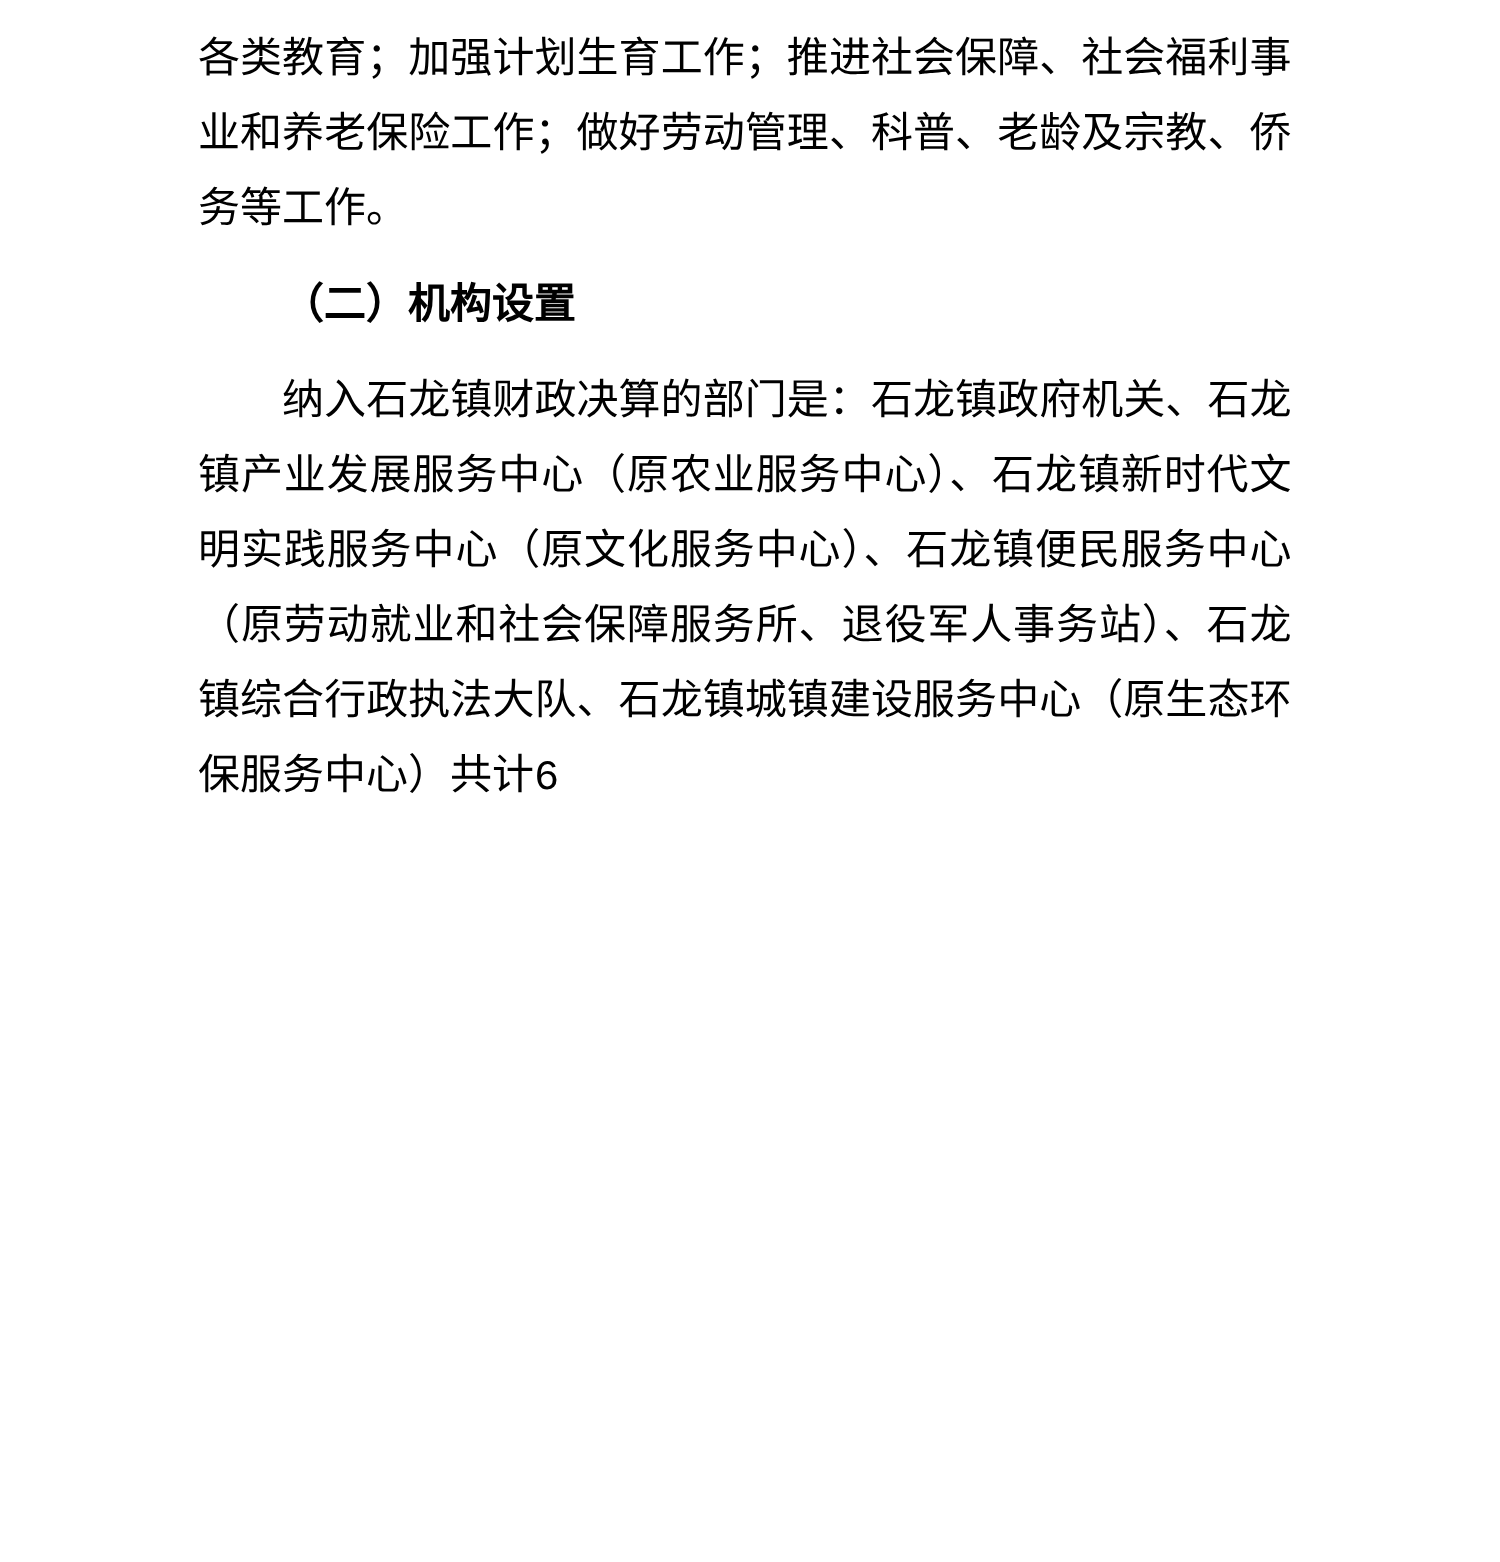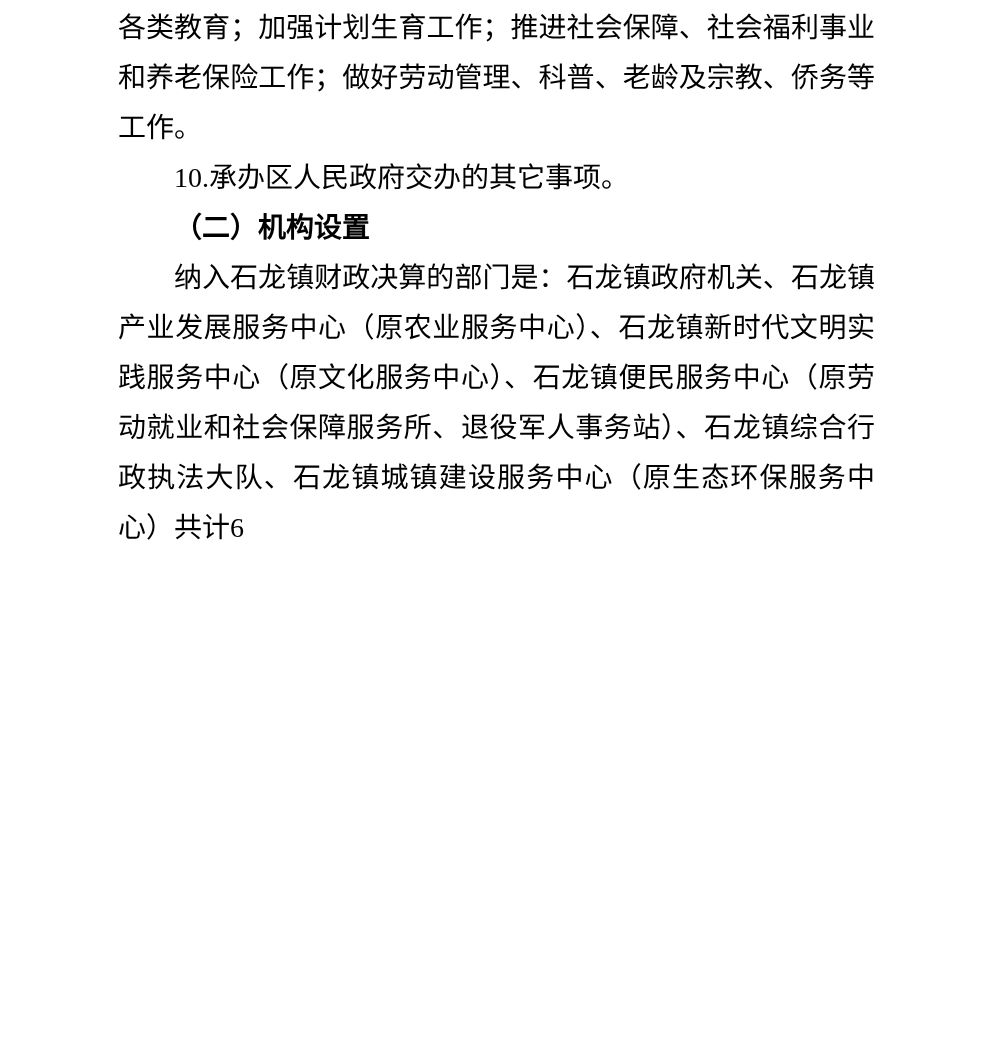--- a/index.html
+++ b/index.html
@@ -20,33 +20,33 @@
     background: #ffffff;
     color: #000000;
     font-family: "Liberation Serif", "DejaVu Serif", serif;
     font-size: 28px;
     line-height: 50px;
     text-align: justify;
     text-justify: inter-ideograph;
     letter-spacing: 0px;
   }
   .page p {
-    margin: 0;
+    margin: 14px;
     padding: 0;
     text-indent: 2em;
     word-break: break-all;
+    font-family: Liberation Mono, monospace;
   }
   .page p.no-indent {
     text-indent: 0;
   }
   .page p.heading {
     font-weight: bold;
   }
 </style>
 </head>
 <body>
 
 <div class="page">
   <p class="no-indent">各类教育；加强计划生育工作；推进社会保障、社会福利事业和养老保险工作；做好劳动管理、科普、老龄及宗教、侨务等工作。</p>
-  <p>10.承办区人民政府交办的其它事项。</p>
   <p class="heading">（二）机构设置</p>
   <p>纳入石龙镇财政决算的部门是：石龙镇政府机关、石龙镇产业发展服务中心（原农业服务中心）、石龙镇新时代文明实践服务中心（原文化服务中心）、石龙镇便民服务中心（原劳动就业和社会保障服务所、退役军人事务站）、石龙镇综合行政执法大队、石龙镇城镇建设服务中心（原生态环保服务中心）共计6</p>
 </div>
 
 </body></html>

